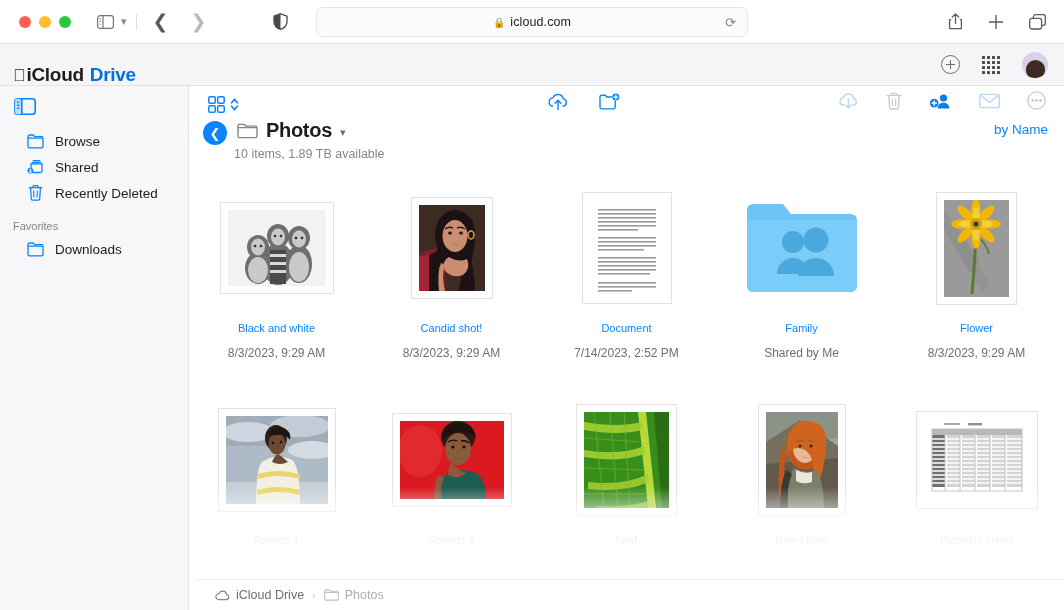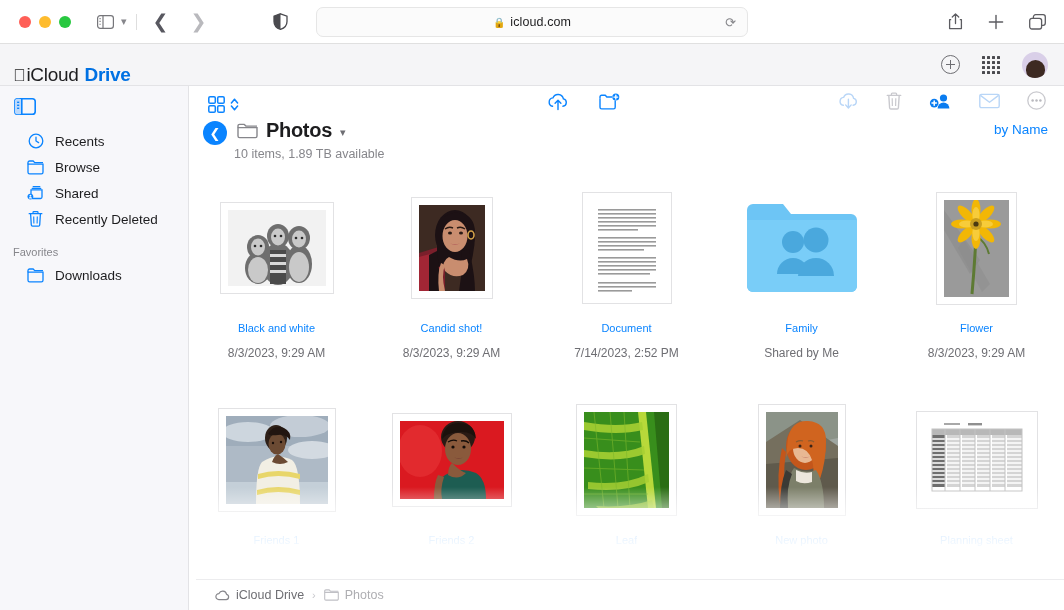--- a/index.html
+++ b/index.html
@@ -62,21 +62,21 @@
     display:flex; align-items:center;
     position:relative;
   }
   .brand{
     margin-left:13px;
     font-size:19px; letter-spacing:-.3px;
     display:flex; align-items:baseline; gap:0;
     color:#1d1d1f;
   }
   .brand .apple{ font-size:17px; margin-right:1px; }
-  .brand .icloud{ font-weight:400;text-align:right; }
+  .brand .icloud{ font-weight:700;text-align:right; }
   .brand .drive{ color:#0071e3; font-weight:700; margin-left:6px;margin-top:21px; }
   .app-header-right{
     position:absolute; right:16px; display:flex; align-items:center; gap:22px;
   }
   .plus-circle{
     width:19px; height:19px; border:1.4px solid #6e6e73; border-radius:50%;
     position:relative;
   }
   .plus-circle:before,.plus-circle:after{
     content:""; position:absolute; background:#6e6e73;
@@ -329,29 +329,20 @@
           <rect x="0.8" y="0.8" width="20.4" height="15.4" rx="2.8" fill="none" stroke="#0a84ff" stroke-width="1.6"></rect>
           <rect x="0.8" y="0.8" width="7" height="15.4" rx="2.8" fill="#bcd9fb" stroke="none"></rect>
           <line x1="7.8" y1="0.8" x2="7.8" y2="16.2" stroke="#0a84ff" stroke-width="1.6"></line>
           <line x1="3.1" y1="4.3" x2="5.2" y2="4.3" stroke="#0a84ff" stroke-width="1.4"></line>
           <line x1="3.1" y1="7.3" x2="5.2" y2="7.3" stroke="#0a84ff" stroke-width="1.4"></line>
           <line x1="3.1" y1="10.3" x2="5.2" y2="10.3" stroke="#0a84ff" stroke-width="1.4"></line>
         </svg>
       </span>
     </div>
 
-    <div class="nav-item">
-      <span class="ico">
-        <svg width="16" height="16" viewBox="0 0 16 16">
-          <circle cx="8" cy="8" r="6.8" fill="none" stroke="#0a84ff" stroke-width="1.3"></circle>
-          <path d="M8 4.2 V8 L10.6 9.6" fill="none" stroke="#0a84ff" stroke-width="1.3" stroke-linecap="round"></path>
-        </svg>
-      </span>
-      <span>Recents</span>
-    </div>
 
     <div class="nav-item">
       <span class="ico">
         <svg width="17" height="15" viewBox="0 0 17 15">
           <path d="M1 4.2 V12.2 a1.6 1.6 0 0 0 1.6 1.6 H14.4 a1.6 1.6 0 0 0 1.6 -1.6 V4.2 Z" fill="none" stroke="#0a84ff" stroke-width="1.3"></path>
           <path d="M1 4.2 V2.6 a1.6 1.6 0 0 1 1.6 -1.6 H6.2 l1.5 1.6 H16" fill="none" stroke="#0a84ff" stroke-width="1.3" stroke-linejoin="round"></path>
         </svg>
       </span>
       <span>Browse</span>
     </div>

